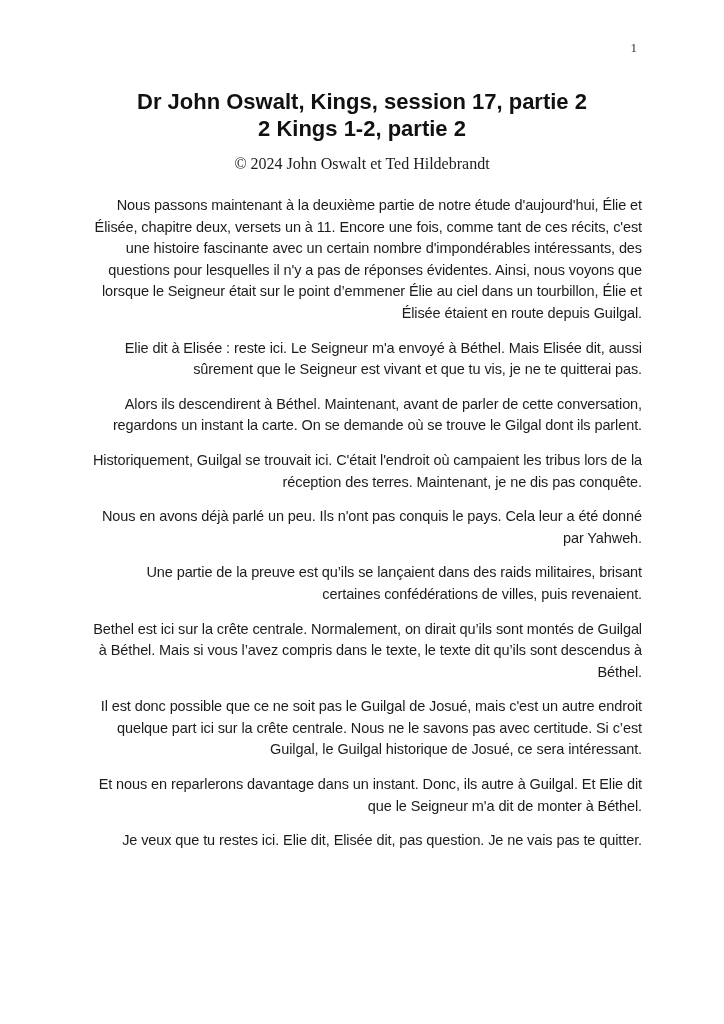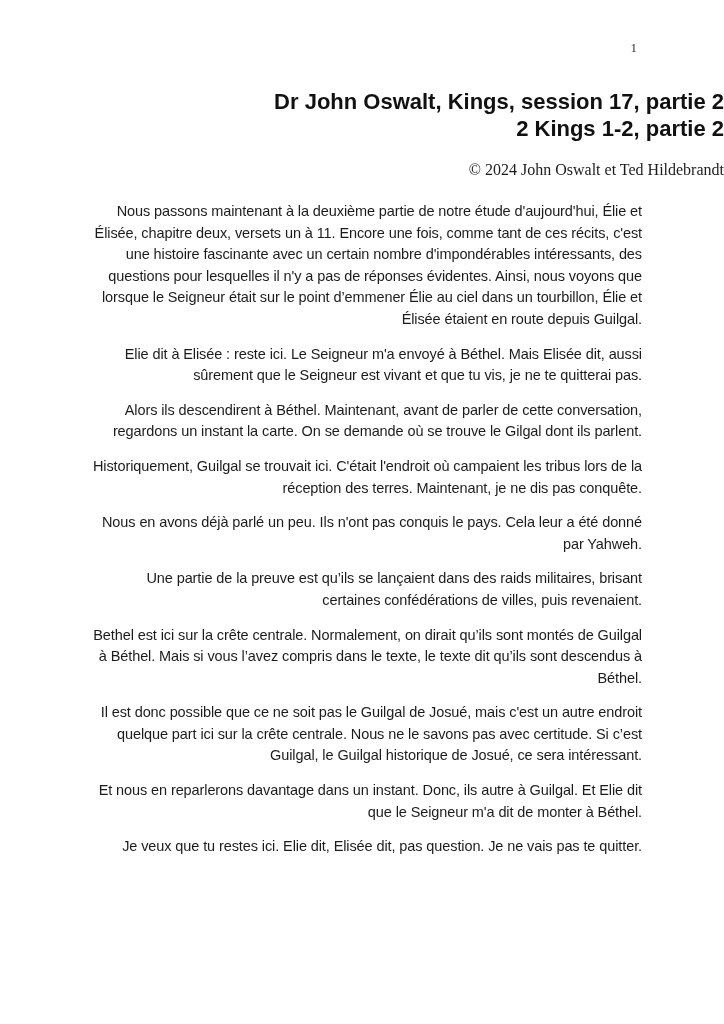--- a/index.html
+++ b/index.html
@@ -18,35 +18,35 @@
   .page-number {
     position: absolute;
     top: 40px;
     right: 87px;
     font-family: "Liberation Serif", serif;
     font-size: 13px;
     color: #333333;
   }
   .header {
     padding-top: 88px;
-    text-align: right;
+    text-align: center;
     color: #111111;
   }
   .title-line {
     font-family: "Liberation Sans", sans-serif;
     font-size: 22px;
     font-weight: bold;
     line-height: 27px;
     color: #111111;
   }
   .copyright {
     font-family: "Liberation Serif", serif;
     font-size: 16px;
     line-height: 20px;
-    margin-top: 18px;
+    margin-top: 12px;
     color: #1c1c1c;
     font-weight: normal;
   }
   .body-text {
     margin: 21px 86px 0 86px;
     width: 556px;
   }
   .body-text p {
     margin: 0 0 13px 0;
     font-family: "Liberation Sans", sans-serif;

